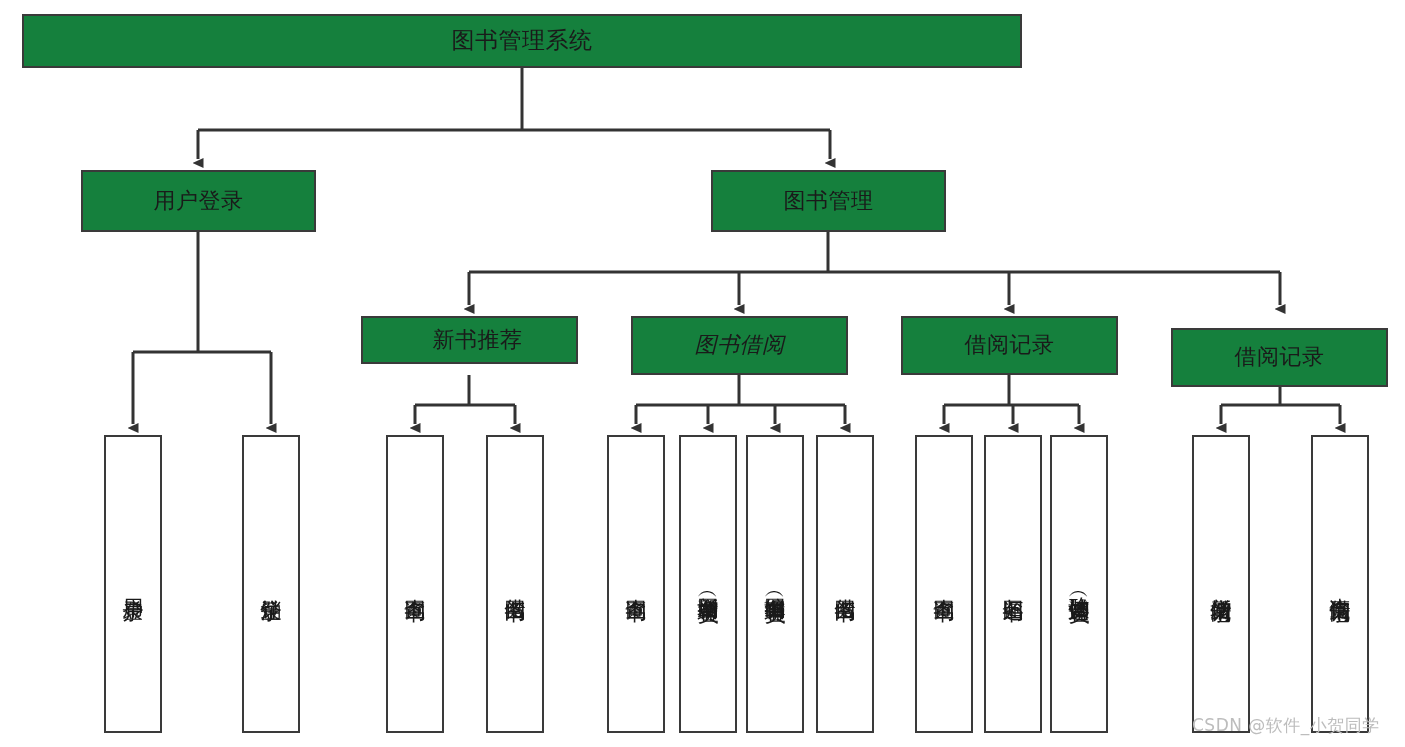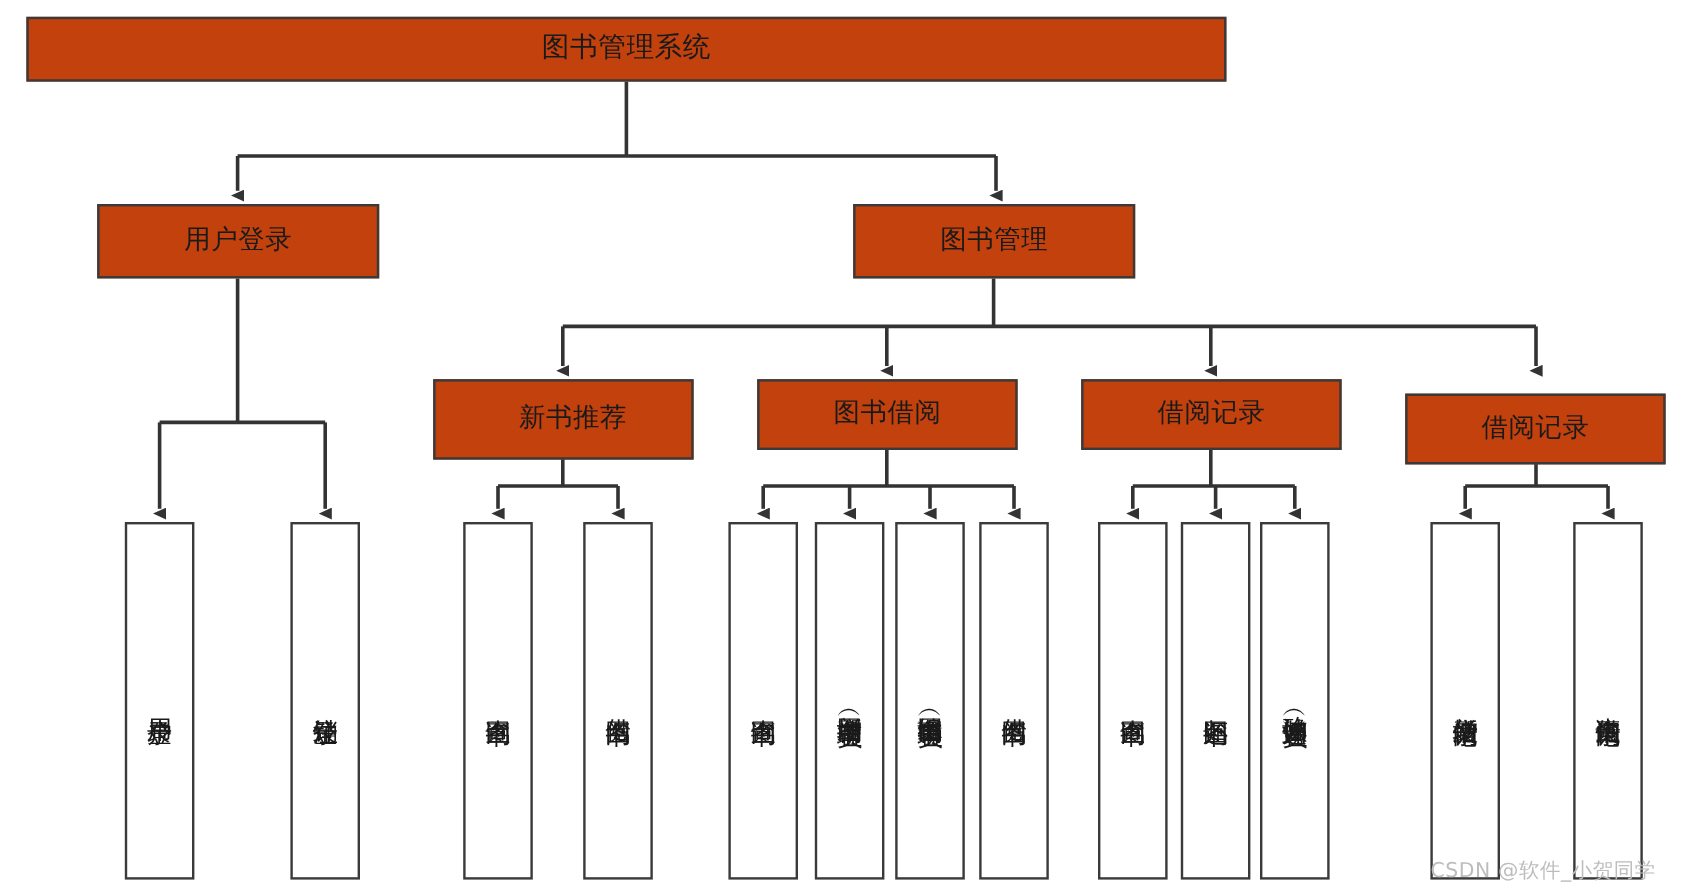--- a/index.html
+++ b/index.html
@@ -23,21 +23,21 @@
     left: 0;
     top: 0;
     width: 1405px;
     height: 747px;
     pointer-events: none;
   }
   .node {
     position: absolute;
     box-sizing: border-box;
     border: 2px solid #3a3a3a;
-    background: #c2410c;
+    background: #15803d;
     display: flex;
     align-items: center;
     justify-content: center;
     color: #1a1a1a;
   }
   .node-h {
     font-size: 22px;
     line-height: 1.2;
     letter-spacing: 0.5px;
     white-space: nowrap;
@@ -133,24 +133,24 @@
     <span>图书管理系统</span>
   </div>
 
   <div class="node node-h" style="left:81px; top:170px; width:235px; height:62px;">
     <span>用户登录</span>
   </div>
   <div class="node node-h" style="left:711px; top:170px; width:235px; height:62px;justify-content:center;">
     <span>图书管理</span>
   </div>
 
-  <div class="node node-h" style="left:361px; top:316px; width:217px; height:67px;padding-left:16px;">
+  <div class="node node-h" style="left:361px; top:316px; width:217px; height:48px;padding-left:16px;">
     <span>新书推荐</span>
   </div>
-  <div class="node node-h" style="left:631px; top:316px; width:217px; height:59px;">
+  <div class="node node-h" style="left:631px; top:316px; width:217px; height:59px;font-style:italic;">
     <span>图书借阅</span>
   </div>
   <div class="node node-h" style="left:901px; top:316px; width:217px; height:59px;">
     <span>借阅记录</span>
   </div>
   <div class="node node-h" style="left:1171px; top:328px; width:217px; height:59px;">
     <span>借阅记录</span>
   </div>
 
   <div class="leaf" style="left:104px; top:435px; width:58px; height:298px;">

